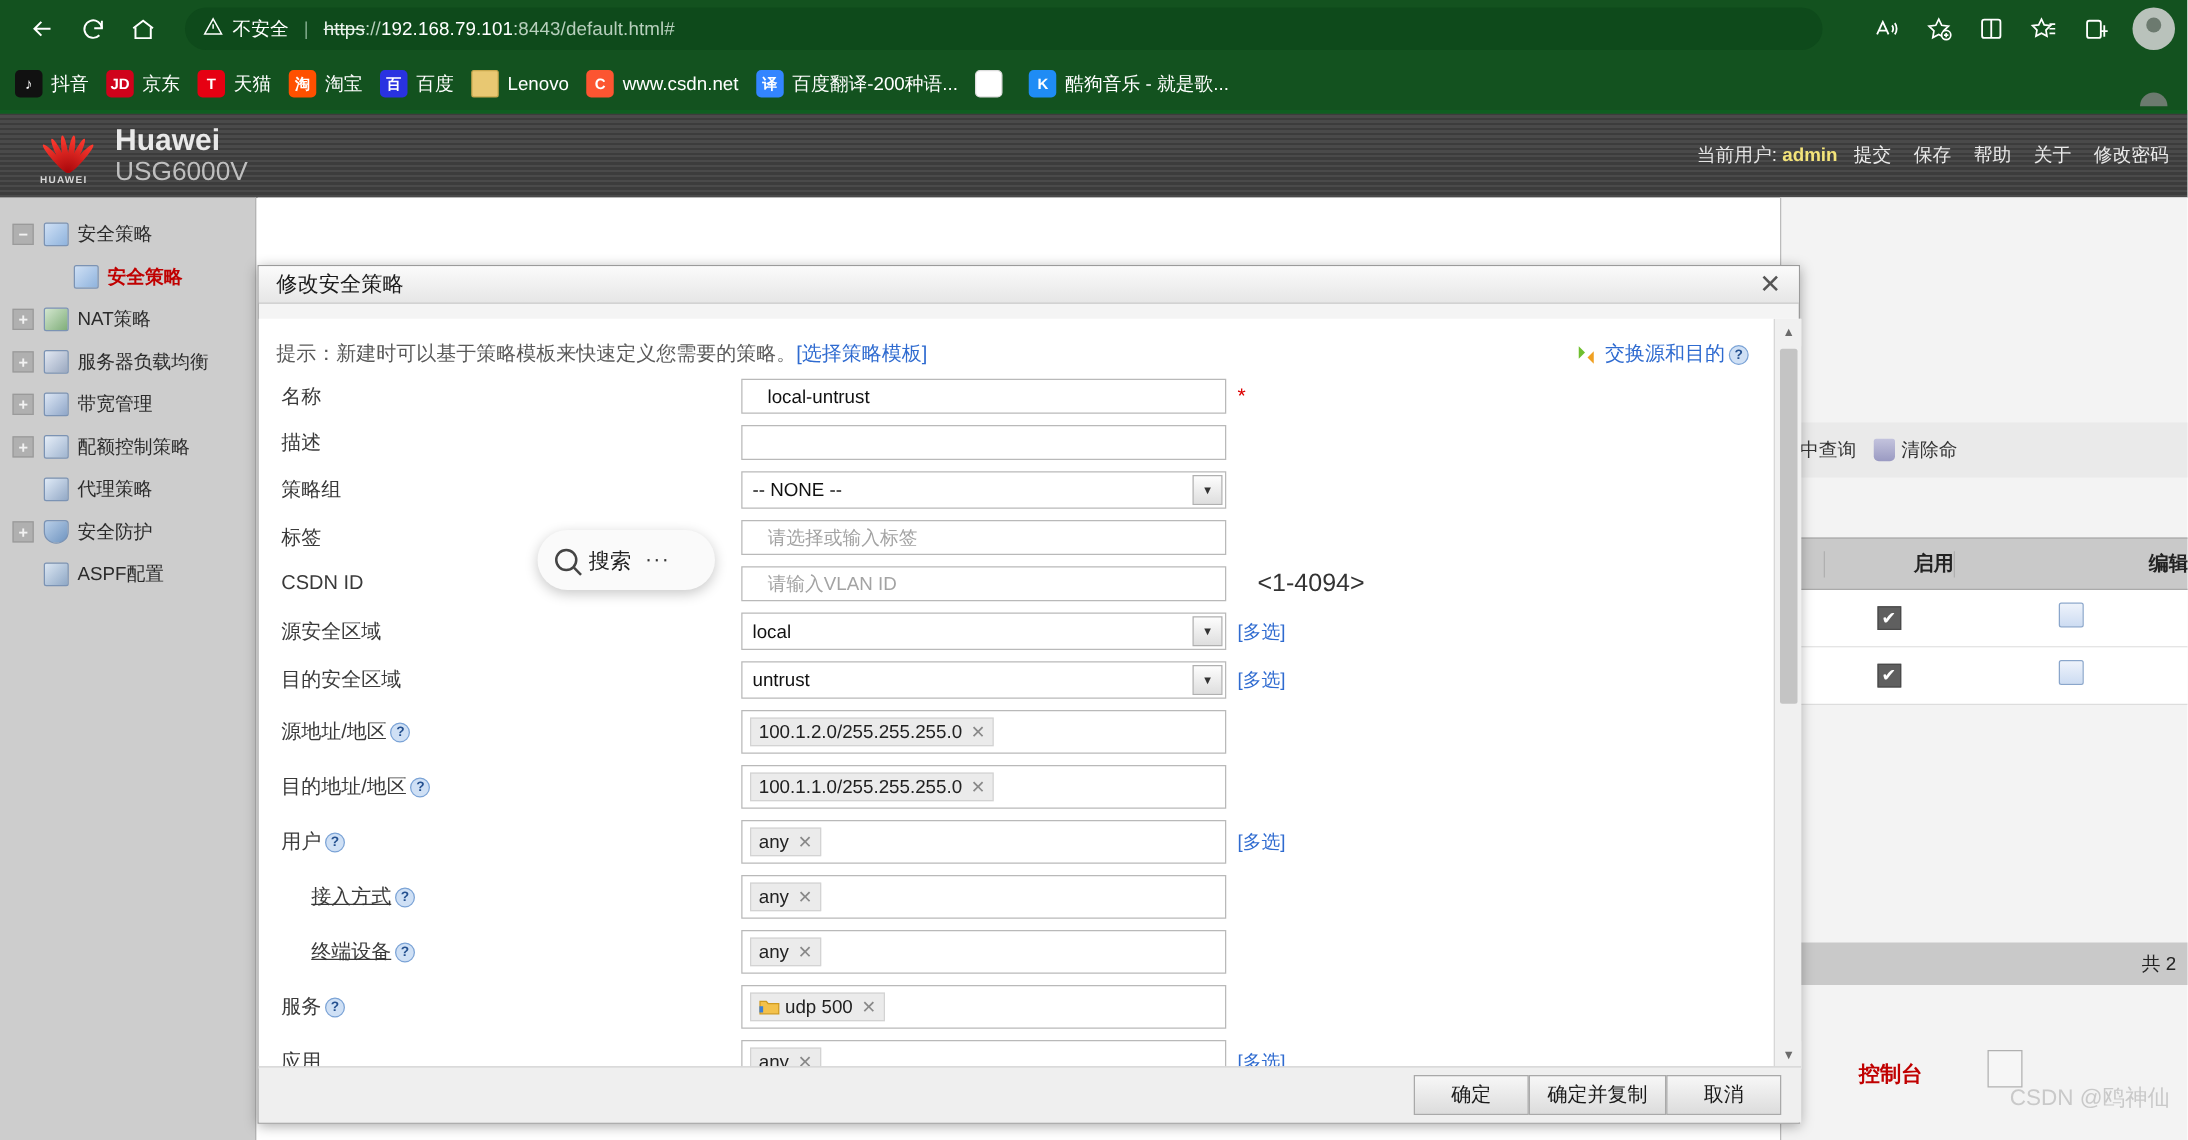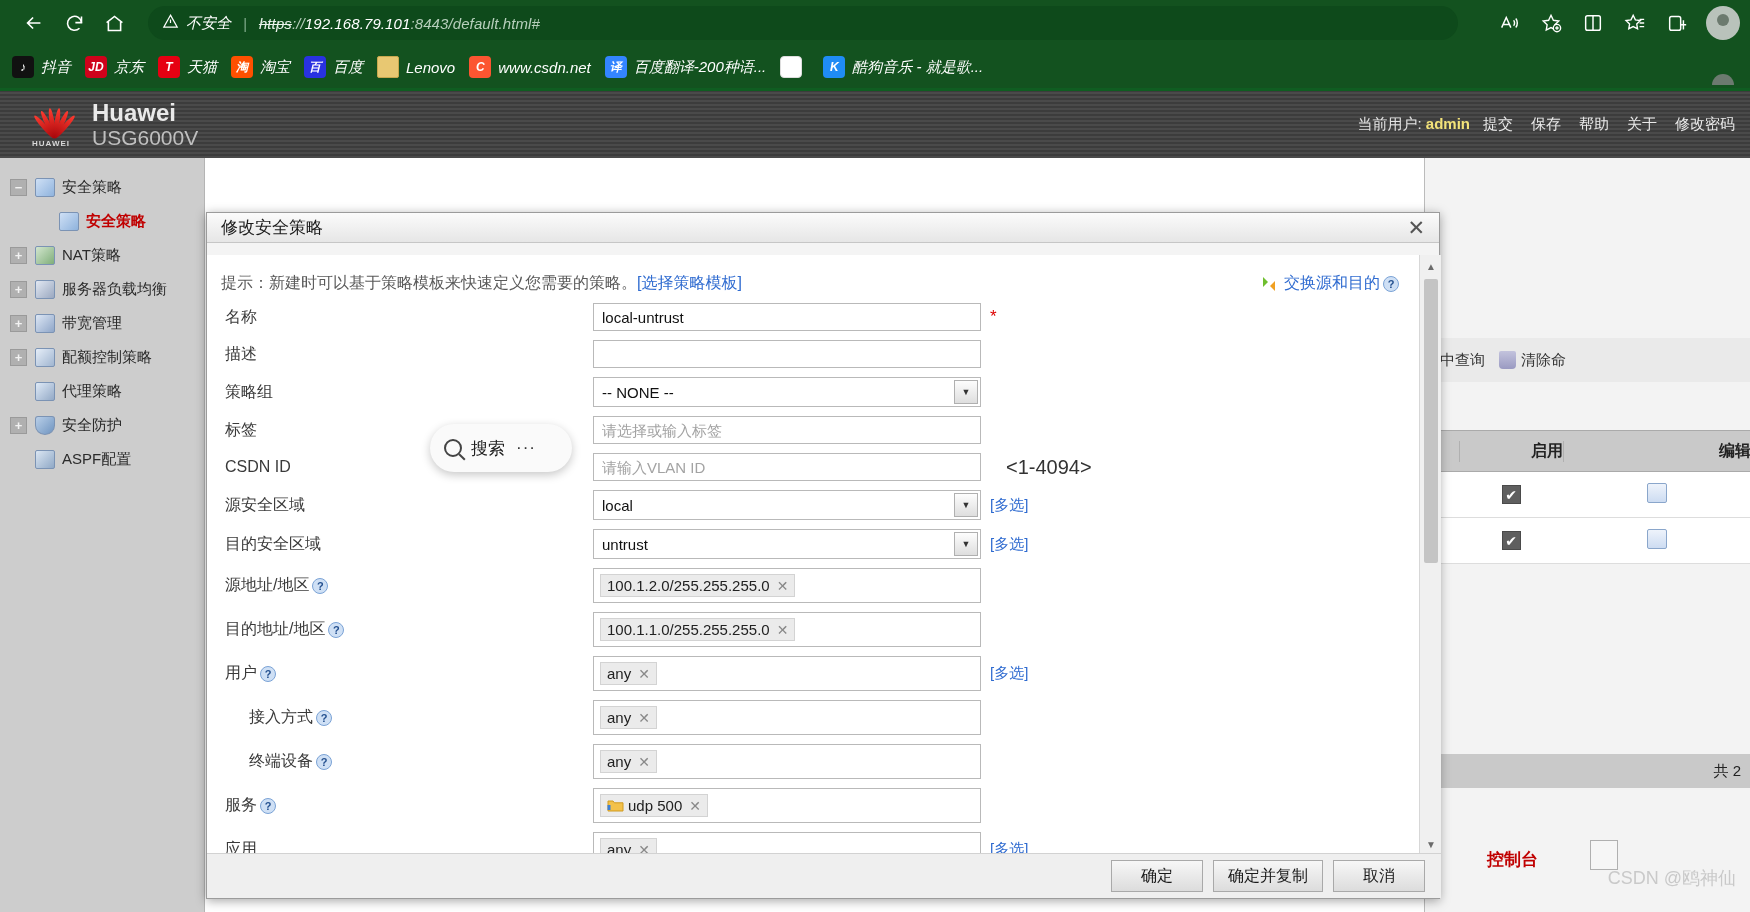--- a/index.html
+++ b/index.html
@@ -6,21 +6,20 @@
   html,body { width:1750px; height:912px; overflow:hidden; }
   body {
     font-family: "Liberation Sans", "DejaVu Sans", sans-serif;
     background:#fff; position:relative;
   }
 
   
   #browser-chrome {
     position:absolute; left:0; top:0; width:1750px; height:88px;
     background:#13521f;
-    font-style:italic;
   }
   #nav-row { height:46px; display:flex; align-items:center; padding-left:14px; }
   .nav-btn {
     width:40px; height:40px; display:flex; align-items:center; justify-content:center;
     color:#fff; font-size:21px; cursor:pointer; border-radius:4px;
   }
   #url-pill {
     margin-left:14px; height:34px; flex:0 0 1310px; max-width:1310px;
     background:#0e4a1b; border-radius:17px; display:flex; align-items:center;
     padding:0 14px; color:#fff;
@@ -149,25 +148,25 @@
   #swap-wrap { margin-left:auto; display:flex; align-items:center; cursor:pointer; }
   #swap-ico { width:18px;height:14px;margin-right:6px; position:relative; }
   #swap-ico .a1{position:absolute;top:0;left:3px;width:0;height:0;border:5px solid transparent;border-left-color:#6fbf2f;}
   #swap-ico .a2{position:absolute;bottom:0;right:3px;width:0;height:0;border:5px solid transparent;border-right-color:#f0a022;}
   #swap-text { font-size:16px; color:#2f6bd0; }
   .help-q { display:inline-flex; width:16px;height:16px;border-radius:50%;background:#cfe0f5;border:1px solid #7ba3d6;color:#24508f;
             font-size:11px; align-items:center;justify-content:center;margin-left:3px;vertical-align:middle;font-weight:bold;cursor:pointer;}
 
   .frow { display:flex; align-items:center; margin-top:9px; }
   .flabel { width:372px; flex:0 0 372px; font-size:16px; color:#3a3a3a; padding-left:4px; }
-  .flabel.indent { padding-left:28px; }
+  .flabel.indent { padding-left:28px;text-decoration:underline; }
   .fctrl { position:relative; }
   .inp {
     width:388px; height:28px; border:1px solid #b9b9b9; background:#fff;
-    font-size:15px; color:#111; padding:0 8px; font-family:inherit; outline:none;
+    font-size:15px; color:#111; padding:0 20px; font-family:inherit; outline:none;
   }
   .inp::placeholder { color:#a3a3a3; }
   .sel {
     width:388px; height:30px; border:1px solid #b9b9b9; background:#fff;
     font-size:15px; color:#111; padding:0 28px 0 8px; display:flex; align-items:center; position:relative;
   }
   .sel .arrow {
     position:absolute; right:2px; top:2px; width:24px; height:24px;
     background:linear-gradient(180deg,#fdfdfd,#dedede); border:1px solid #b0b0b0;
     display:flex; align-items:center; justify-content:center; font-size:9px; color:#333;
@@ -190,21 +189,21 @@
   #dlg-scrollbar { position:absolute; right:0; top:0; width:22px; height:600px; background:#f0f0f0; border-left:1px solid #d7d7d7; }
   .sb-btn { width:22px;height:22px;background:#f0f0f0;display:flex;align-items:center;justify-content:center;color:#6b6b6b;font-size:10px;cursor:pointer;}
   #sb-thumb { position:absolute; top:24px; left:4px; width:14px; height:284px; background:#c4c4c4; border-radius:2px; cursor:pointer;}
   #sb-down { position:absolute; bottom:0; left:0; }
 
   #dialog-footer {
     position:absolute; left:0; bottom:0; width:1234px; height:45px; background:#efefef;
     border-top:1px solid #d2d2d2; display:flex; align-items:center; justify-content:flex-end; padding-right:16px;
   }
   .dbtn {
-    min-width:92px; height:32px; margin-left:10px; padding:0 14px;
+    min-width:92px; height:32px; margin-left:0; padding:0 14px;
     background:linear-gradient(180deg,#f7f7f7,#dcdcdc); border:1px solid #a9a9a9;
     font-size:16px; color:#1a1a1a; cursor:pointer; font-family:inherit;
   }
 
   
   #search-popup {
     position:absolute; left:430px; top:336px; width:142px; height:48px;
     background:#fafafa; border-radius:24px; box-shadow:0 3px 10px rgba(0,0,0,.22);
     display:flex; align-items:center; padding:0 14px; z-index:50;
   }

